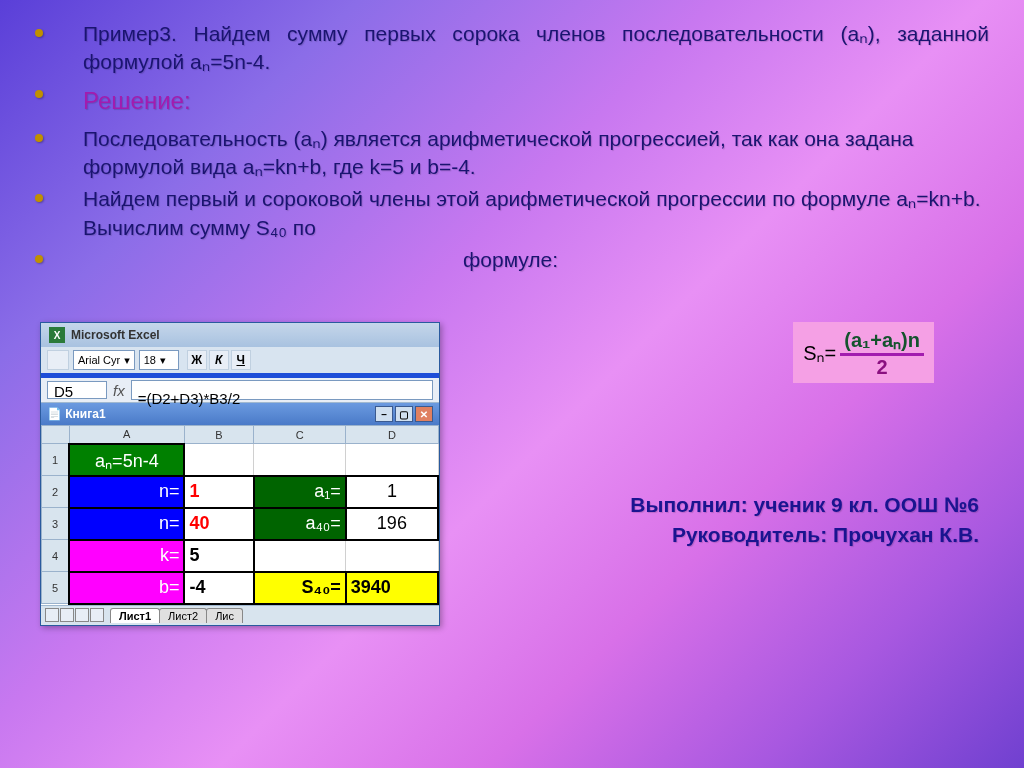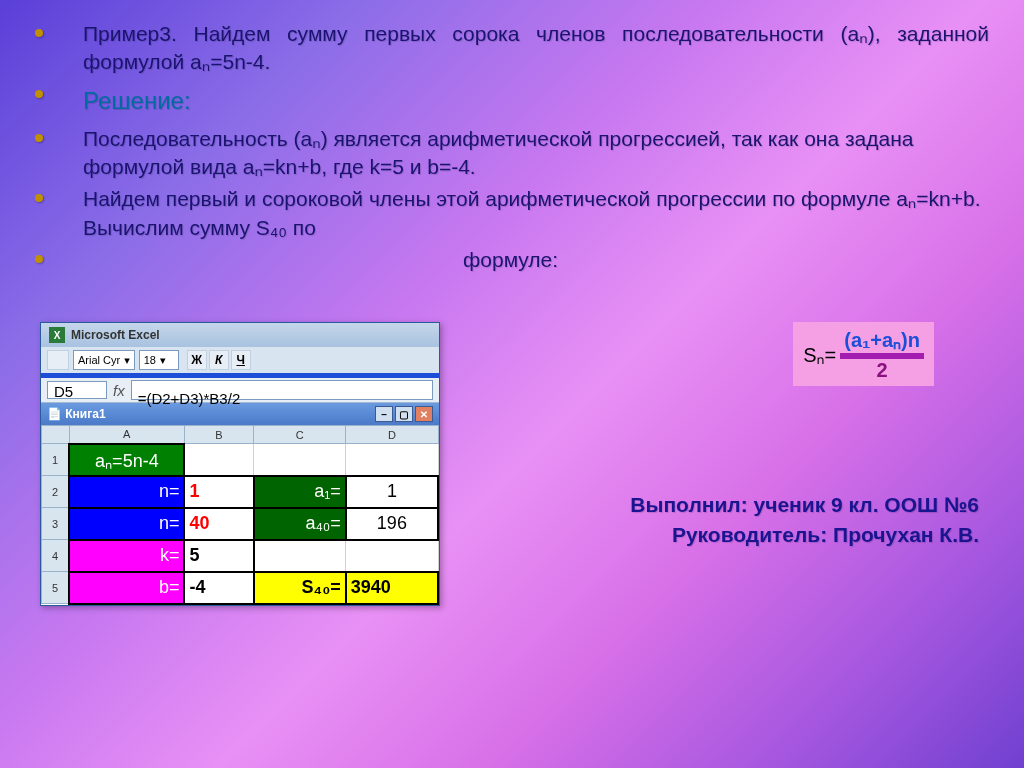--- a/index.html
+++ b/index.html
@@ -34,21 +34,21 @@
     box-shadow: 1px 1px 2px rgba(0,0,0,0.3);
   }
   .bullet-text {
     font-size: 21px;
     line-height: 1.35;
     text-shadow: 1px 1px 1px rgba(0,0,0,0.15);
   }
   .justified { text-align: justify; width: 910px; }
   .solution-header {
     font-size: 24px;
-    color: #0369a1;
+    color: #a21caf;
     margin: 6px 0;
     text-shadow: 1px 1px 1px rgba(0,0,0,0.15);
   }
 
   .formula-box {
     position: absolute;
     right: 90px;
     top: 322px;
     background: #f5a0e5;
     padding: 4px 10px;
@@ -57,21 +57,21 @@
     display: flex;
     align-items: center;
   }
   .fraction {
     display: inline-flex;
     flex-direction: column;
     align-items: center;
     margin-left: 4px;
     vertical-align: middle;
   }
-  .fraction .num { border-bottom: 6px solid #a21caf; padding: 0 4px; color: #1d4ed8; font-weight: bold; }
+  .fraction .num { border-bottom: 3px solid #a21caf; padding: 0 4px; color: #14532d; font-weight: bold; }
   .fraction .den { padding: 0 4px; color: #8a1080; font-weight: bold;}
   .formula-box .sn { color: #000; }
 
   .credits {
     position: absolute;
     right: 45px;
     top: 490px;
     text-align: right;
     color: #1a1490;
     font-size: 21px;
@@ -321,13 +321,24 @@
     </tr>
     <tr>
       <td class="rowhead">5</td>
       <td class="c-magenta" style="text-align:right">b=</td>
       <td class="c-white" style="text-align:left; font-weight:bold">-4</td>
       <td class="c-yellow" style="text-align:right">S₄₀=</td>
       <td class="c-yellow" style="text-align:left">3940</td>
     </tr>
   </tbody>
     </table>
+  <div class="sheet-tabs">
+    <span class="nav">
+      <span></span>
+      <span></span>
+      <span></span>
+      <span></span>
+    </span>
+    <span class="sheet-tab">Лист1</span>
+    <span class="sheet-tab inactive">Лист2</span>
+    <span class="sheet-tab inactive">Лис</span>
+  </div>
 </div>
 
 </body></html>

